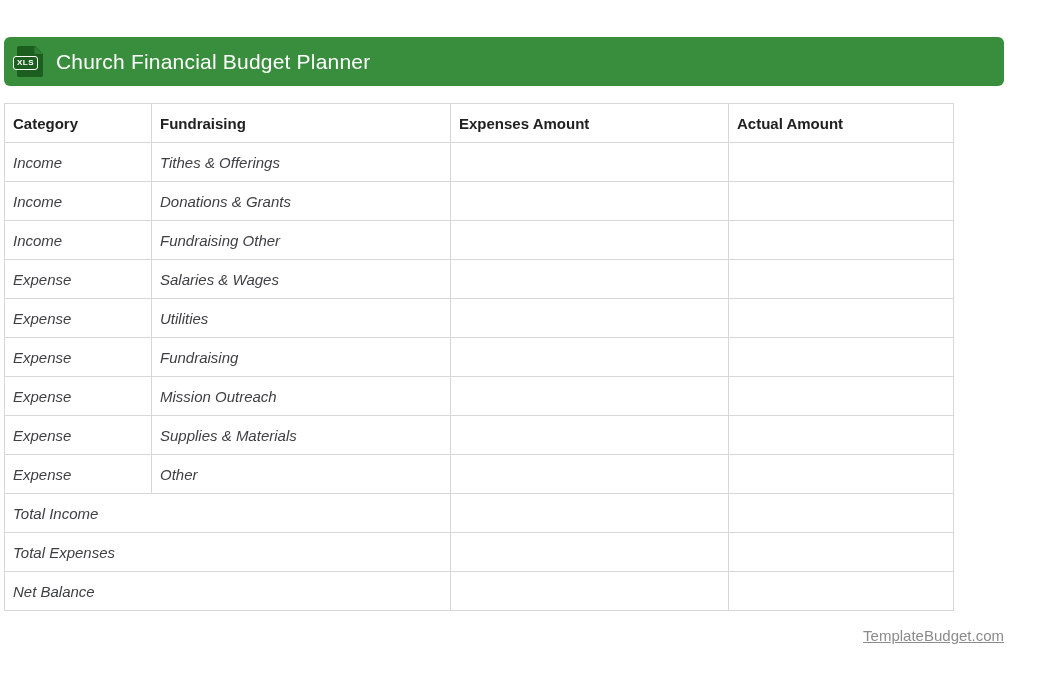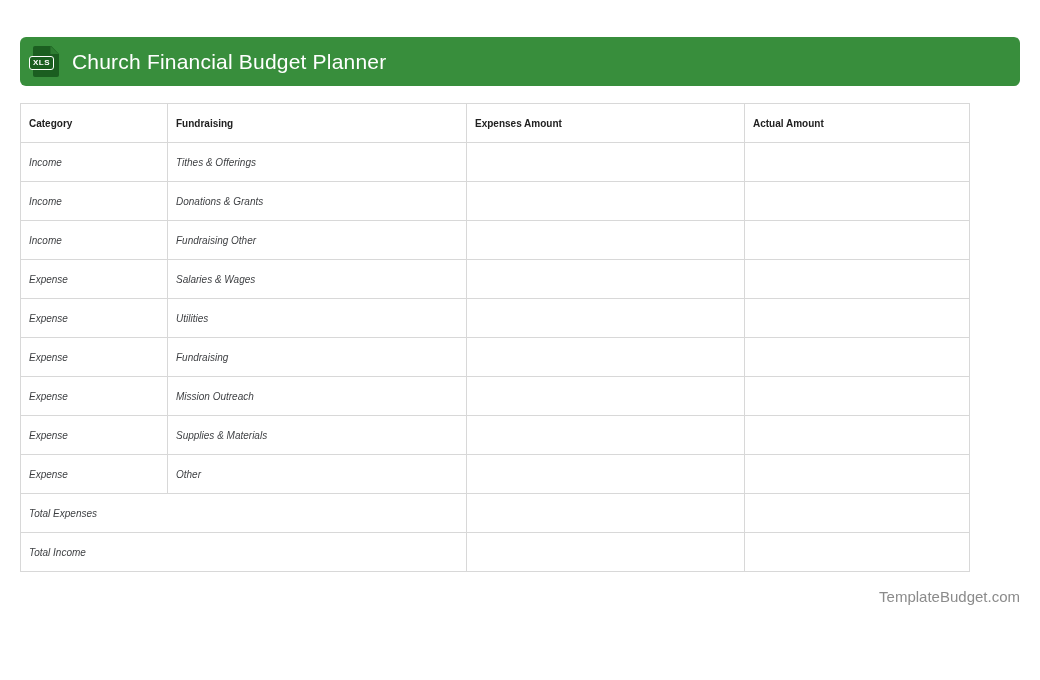--- a/index.html
+++ b/index.html
@@ -13,21 +13,21 @@
   }
   *{margin:0;padding:0;box-sizing:border-box;}
   html,body{background:#ffffff;}
   body{
     width:1040px;height:680px;
     font-family:"Liberation Sans", sans-serif;
     overflow:hidden;
   }
   .page{
     width:1000px;
-    margin:37px auto 0 20px;
+    margin:37px auto 0 4px;
   }
   
   .header-bar{
     width:1000px;height:49px;
     background:var(--accent);
     border-radius:6px;
     display:flex;align-items:center;
     padding-left:13px;
   }
   .xls-icon{
@@ -71,35 +71,36 @@
   table{
     margin-top:17px;
     width:949px;
     border-collapse:collapse;
     table-layout:fixed;
   }
   th,td{
     border:1px solid var(--border);
     height:39px;
     padding:0 8px;
-    font-size:10px;
+    font-size:15px;
     text-align:left;
     vertical-align:middle;
     overflow:hidden;
     white-space:nowrap;
   }
   th{color:var(--th-color);font-weight:bold;}
   td{color:var(--td-color);font-weight:normal;font-style:italic;}
   
   .watermark{
     width:1000px;
     margin-top:16px;
     text-align:right;
     font-size:15px;
     color:var(--watermark);
+    text-decoration:underline;
   }
 </style>
 </head>
 <body>
 
 <div class="page">
 
   <div class="header-bar">
     <div class="xls-icon">
       <div class="doc"></div>
@@ -173,26 +174,31 @@
           <td></td>
           <td></td>
         </tr>
         <tr>
           <td>Expense</td>
           <td>Other</td>
           <td></td>
           <td></td>
         </tr>
         <tr>
+          <td colspan="2">Total Income</td>
+          <td></td>
+          <td></td>
+        </tr>
+        <tr>
           <td colspan="2">Total Expenses</td>
           <td></td>
           <td></td>
         </tr>
         <tr>
-          <td colspan="2">Total Income</td>
+          <td colspan="2">Net Balance</td>
           <td></td>
           <td></td>
         </tr>
       </tbody>
   </table>
 
   <div class="watermark">TemplateBudget.com</div>
 
 </div>
 

